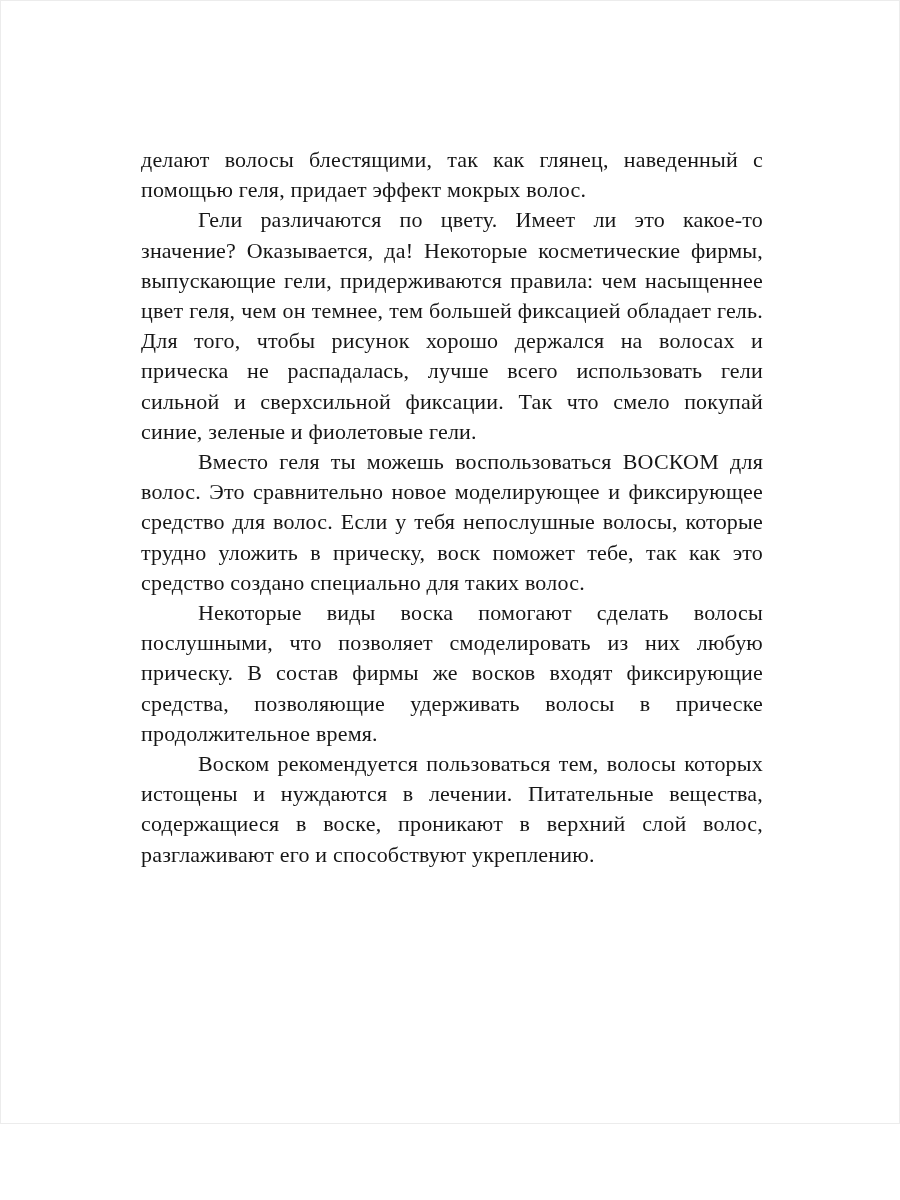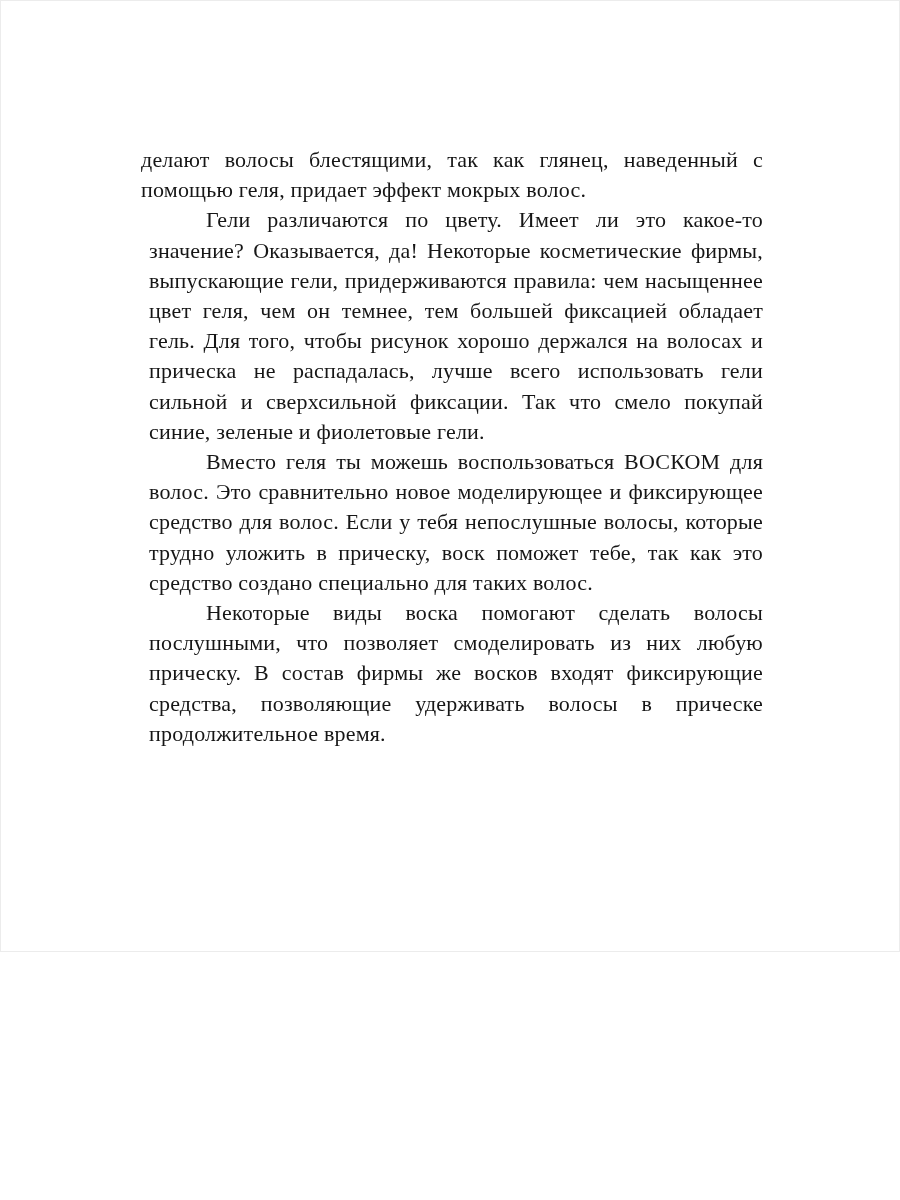--- a/index.html
+++ b/index.html
@@ -3,21 +3,21 @@
 <meta charset="utf-8">
 <style>
   html, body {
     margin: 0;
     padding: 0;
     background: #ffffff;
   }
   .page {
     position: relative;
     width: 900px;
-    height: 952px;
+    height: 1124px;
     background: #ffffff;
     box-sizing: border-box;
     border: 1px solid #ececec;
     overflow: hidden;
   }
   .text-block {
     position: absolute;
     left: 140px;
     top: 144px;
     width: 622px;
@@ -27,26 +27,26 @@
     color: #161616;
     text-align: justify;
     letter-spacing: 0.2px;
   }
   .text-block p {
     margin: 0;
     padding: 0;
   }
   .text-block p.indent {
     text-indent: 57px;
-    margin-left: 8px;
   }
 </style>
 </head>
 <body>
 
 <div class="page">
   <div class="text-block">
     <p>делают волосы блестящими, так как глянец, наведенный с помощью геля, придает эффект мокрых волос.</p>
     <p class="indent">Гели различаются по цвету. Имеет ли это какое-то значение? Оказывается, да! Некоторые косметические фирмы, выпускающие гели, придерживаются правила: чем насыщеннее цвет геля, чем он темнее, тем большей фиксацией обладает гель. Для того, чтобы рисунок хорошо держался на волосах и прическа не распадалась, лучше всего использовать гели сильной и сверхсильной фиксации. Так что смело покупай синие, зеленые и фиолетовые гели.</p>
     <p class="indent">Вместо геля ты можешь воспользоваться ВОСКОМ для волос. Это сравнительно новое моделирующее и фиксирующее средство для волос. Если у тебя непослушные волосы, которые трудно уложить в прическу, воск поможет тебе, так как это средство создано специально для таких волос.</p>
     <p class="indent">Некоторые виды воска помогают сделать волосы послушными, что позволяет смоделировать из них любую прическу. В состав фирмы же восков входят фиксирующие средства, позволяющие удерживать волосы в прическе продолжительное время.</p>
+    <p class="indent">Воском рекомендуется пользоваться тем, волосы которых истощены и нуждаются в лечении. Питательные вещества, содержащиеся в воске, проникают в верхний слой волос, разглаживают его и способствуют укреплению.</p>
   </div>
 </div>
 
 </body></html>

